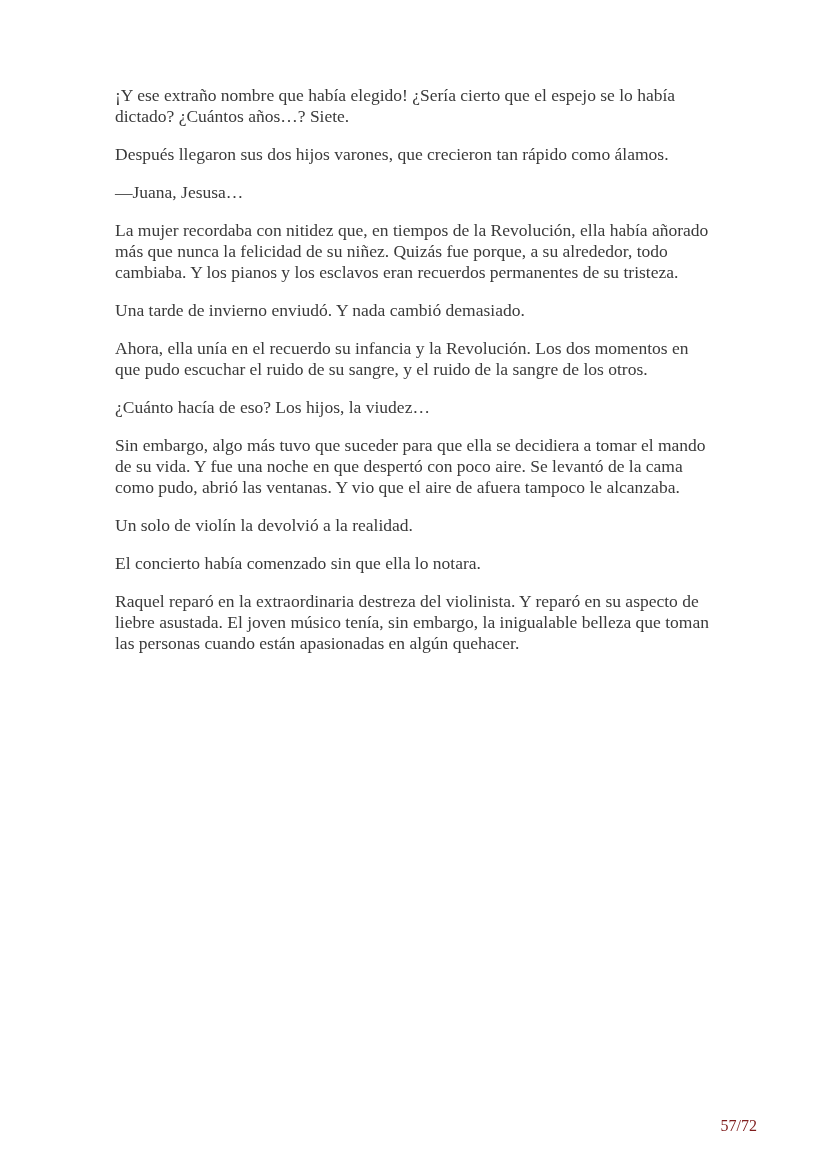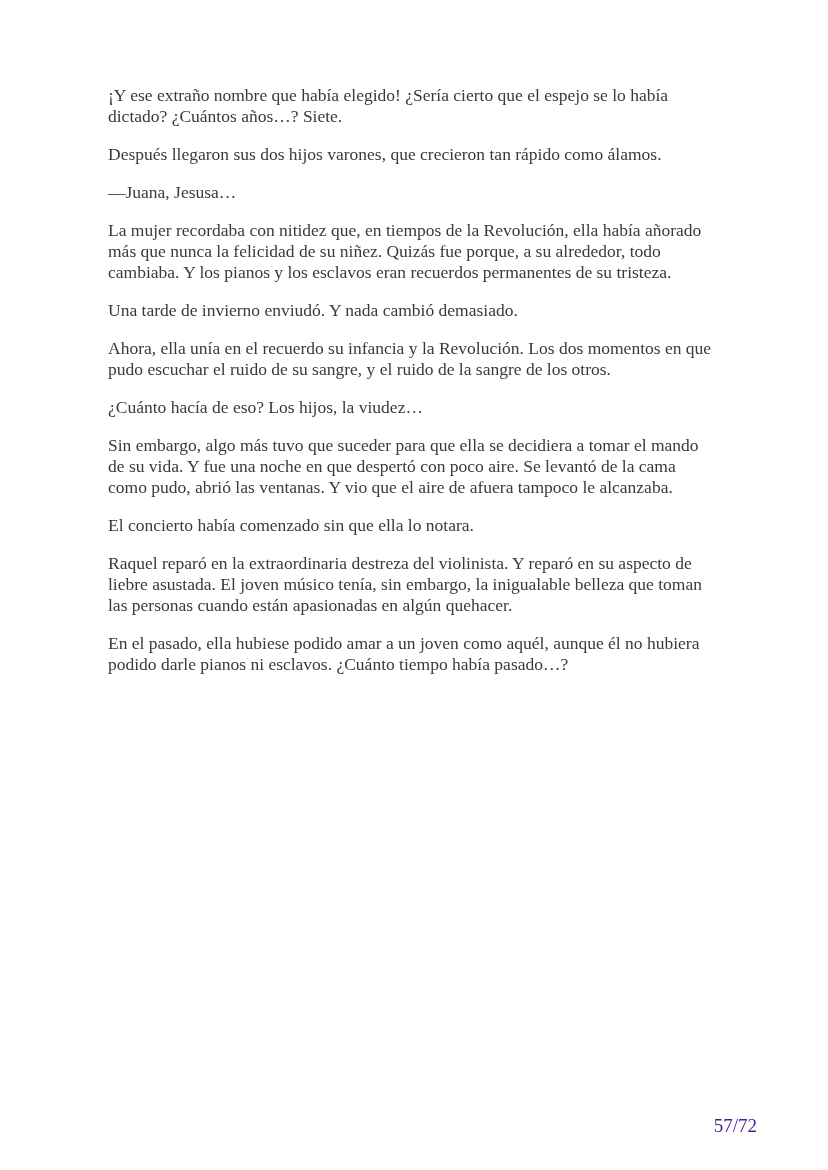--- a/index.html
+++ b/index.html
@@ -25,45 +25,45 @@
     top: 85px;
     width: 612px;
     font-family: "Liberation Serif", "DejaVu Serif", serif;
     font-size: 17.5px;
     line-height: 21px;
     color: #3a3a3a;
     text-align: left;
     -webkit-font-smoothing: antialiased;
   }
   .text-block p {
-    margin: 0 0 17px 4px;
+    margin: 0 0 17px 11px;
     padding: 0;
     font-family: Liberation Serif, serif;
   }
   .page-indicator {
     position: absolute;
     top: 1116px;
     right: 71px;
     font-family: "Liberation Serif", "DejaVu Serif", serif;
-    font-size: 19px;
+    font-size: 16px;
     line-height: 20px;
-    color: #4c1d95;
+    color: #7f1d1d;
   }
 </style>
 </head>
 <body>
 
 <div class="reader-page">
   <div class="text-block" id="text-block">
       <p>¡Y ese extraño nombre que había elegido! ¿Sería cierto que el espejo se lo había dictado? ¿Cuántos años…? Siete.</p>
       <p>Después llegaron sus dos hijos varones, que crecieron tan rápido como álamos.</p>
       <p>—Juana, Jesusa…</p>
       <p>La mujer recordaba con nitidez que, en tiempos de la Revolución, ella había añorado más que nunca la felicidad de su niñez. Quizás fue porque, a su alrededor, todo cambiaba. Y los pianos y los esclavos eran recuerdos permanentes de su tristeza.</p>
       <p>Una tarde de invierno enviudó. Y nada cambió demasiado.</p>
       <p>Ahora, ella unía en el recuerdo su infancia y la Revolución. Los dos momentos en que pudo escuchar el ruido de su sangre, y el ruido de la sangre de los otros.</p>
       <p>¿Cuánto hacía de eso? Los hijos, la viudez…</p>
       <p>Sin embargo, algo más tuvo que suceder para que ella se decidiera a tomar el mando de su vida. Y fue una noche en que despertó con poco aire. Se levantó de la cama como pudo, abrió las ventanas. Y vio que el aire de afuera tampoco le alcanzaba.</p>
+      <p>Un solo de violín la devolvió a la realidad.</p>
       <p>El concierto había comenzado sin que ella lo notara.</p>
       <p>Raquel reparó en la extraordinaria destreza del violinista. Y reparó en su aspecto de liebre asustada. El joven músico tenía, sin embargo, la inigualable belleza que toman las personas cuando están apasionadas en algún quehacer.</p>
-      <p>En el pasado, ella hubiese podido amar a un joven como aquél, aunque él no hubiera podido darle pianos ni esclavos. ¿Cuánto tiempo había pasado…?</p>
     </div>
   <div class="page-indicator">57/72</div>
 </div>
 
 </body></html>

